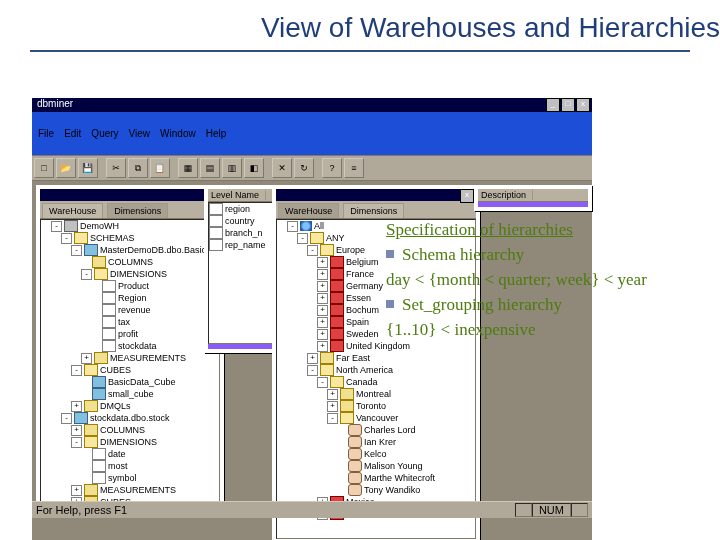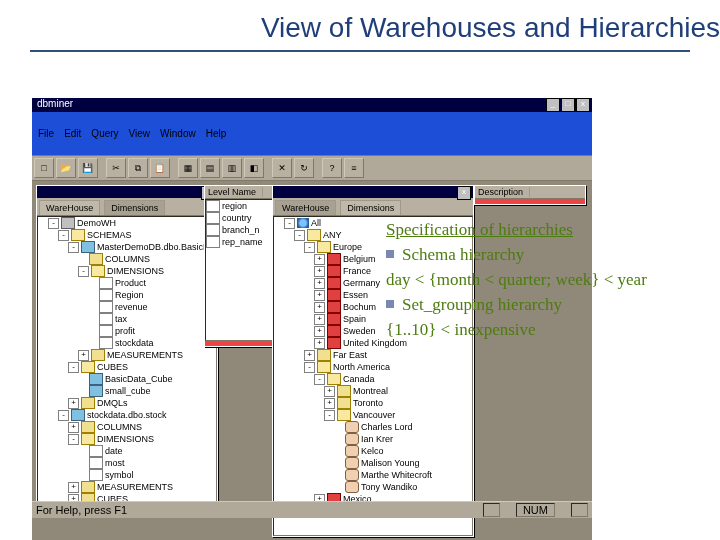--- a/index.html
+++ b/index.html
@@ -8,39 +8,39 @@
 hr.rule{border:none;border-top:2px solid #30507a;margin:0 30px 6px}
 .app{position:absolute;left:32px;top:98px;width:560px;height:420px;background:#a8a090;font-family:Tahoma,sans-serif;font-size:10px;color:#000}
 .titlebar{height:14px;background:#000040;color:#fff;display:flex;align-items:flex-start;padding:0 2px;font-size:10px}
 .titlebar .t{flex:1;padding-left:3px}
 .winbtn{width:12px;height:12px;background:#c0c0c0;border:1px solid #000;margin-left:1px;font-size:8px;text-align:center;line-height:10px}
 .menubar{background:#1d4ed8;display:flex;gap:10px;padding:16px 6px;font-size:10px;border-bottom:1px solid #807868}
 .toolbar{background:#b0a898;display:flex;gap:2px;padding:2px;border-bottom:1px solid #807868}
 .tbtn{width:18px;height:18px;background:#b8b0a0;border:1px outset #d0c8b8;display:flex;align-items:center;justify-content:center;font-size:9px}
 .sep{width:4px}
 .workspace{position:relative;height:360px;background:#908878}
-.child{position:absolute;background:#ef4444;border:1px solid #ffffff;box-shadow:1px 1px 0 #000}
+.child{position:absolute;background:#8b5cf6;border:4px solid #ffffff;box-shadow:1px 1px 0 #000}
 .child .titlebar{height:12px;font-size:9px}
 .tabs{display:flex;background:#b8b0a0;border-bottom:1px solid #807868}
 .tab{padding:2px 6px;font-size:9px;border:1px solid #a09888;border-bottom:none;background:#c0b8a8;margin:2px 2px 0 2px}
 .tab.inactive{background:#a8a090}
 .pane{background:#fff;border:1px inset #807868;overflow:hidden;font-size:9px;line-height:12px}
 .tree-row{display:flex;align-items:center;white-space:nowrap}
 .tog{width:9px;height:9px;border:1px solid #808080;text-align:center;line-height:7px;font-size:8px;margin-right:2px;background:#fff}
 .ico{width:12px;height:10px;margin-right:2px;display:inline-block}
 .ico.fld{background:#f0e090;border:1px solid #a08000}
 .ico.fldo{background:#f8e8a0;border:1px solid #a08000}
 .ico.cube{background:#80c0e0;border:1px solid #406080}
 .ico.doc{background:#fff;border:1px solid #808080}
 .ico.flag{background:#e04040;border:1px solid #800000}
 .ico.globe{background:radial-gradient(circle,#80c0ff 40%,#2060a0 70%)}
 .ico.hd{background:#c0c0c0;border:1px solid #606060}
 .ico.person{background:#f0d0b0;border:1px solid #806040;border-radius:3px}
 .status{position:absolute;bottom:0;left:0;right:0;height:16px;background:#b0a898;border-top:1px solid #d0c8b8;font-size:11px;display:flex;align-items:center;padding:0 4px}
-.status .r{margin-left:auto;display:flex;gap:16px}
+.status .r{margin-left:auto;display:flex;gap:0}
 .panel{border:1px inset #807868;padding:0 6px;height:12px;line-height:12px}
 .colhead{background:#b8b0a0;border-bottom:1px solid #807868;font-size:9px;padding:1px 3px;display:flex}
 .colhead span{border-right:1px solid #a09888;padding-right:6px;margin-right:6px}
 .overlay{position:absolute;left:386px;top:218px;width:300px;font-family:"Comic Sans MS",cursive;font-size:17px;line-height:23px;color:#4d7c0f}
 .overlay .hdr{text-decoration:underline;margin-bottom:2px}
 .overlay .item{display:flex;align-items:flex-start;gap:8px;margin:2px 0}
 .overlay .sq{width:8px;height:8px;background:#7a88b0;margin-top:7px;flex-shrink:0}
 .overlay .sub{}
 .ind{display:inline-block}
 .i1{width:10px}.i2{width:20px}.i3{width:30px}.i4{width:40px}.i5{width:50px}.i6{width:60px}

